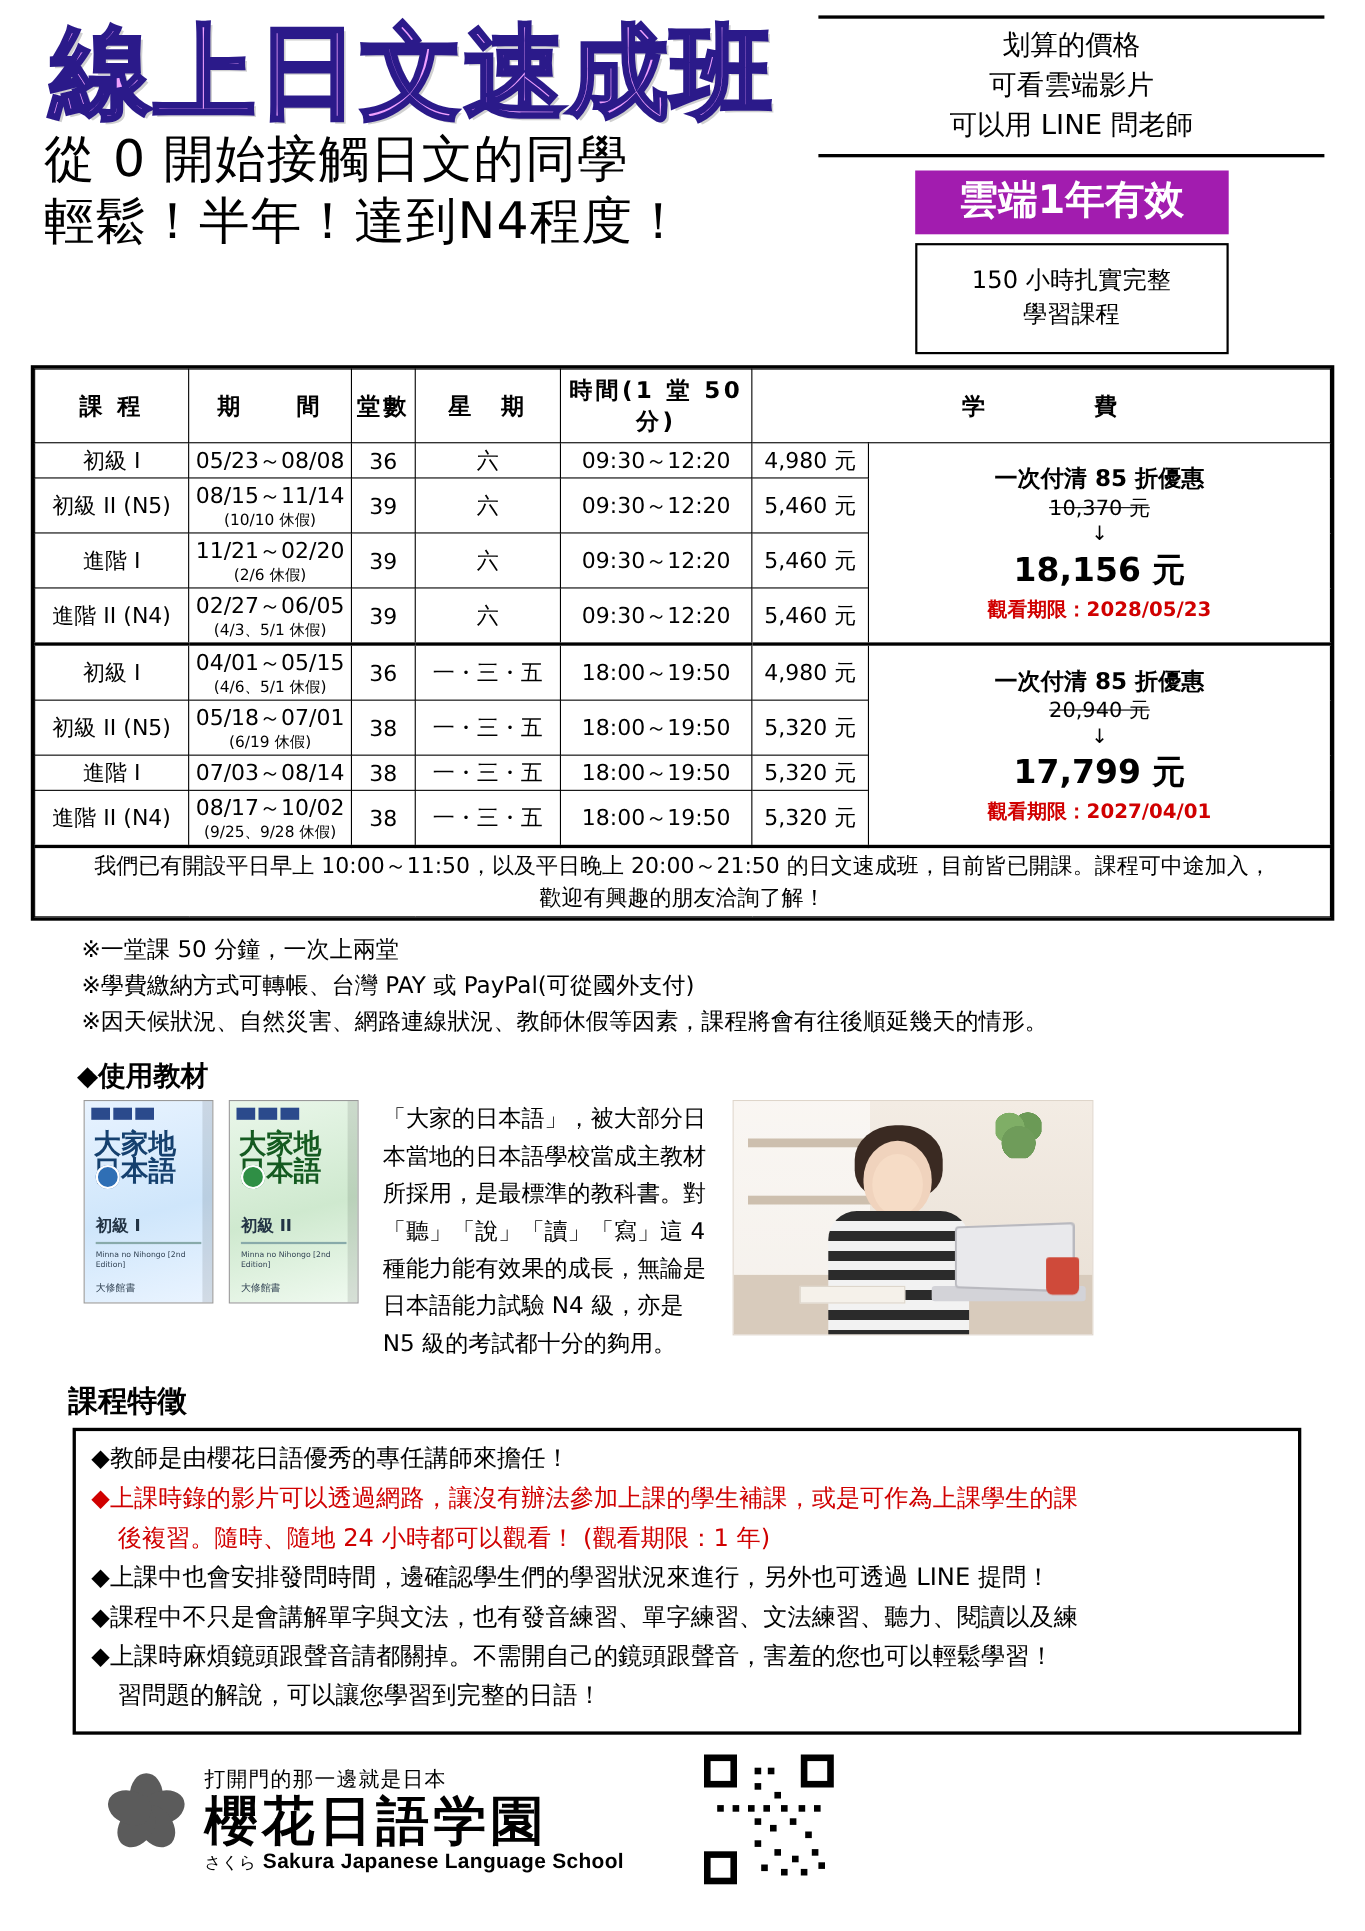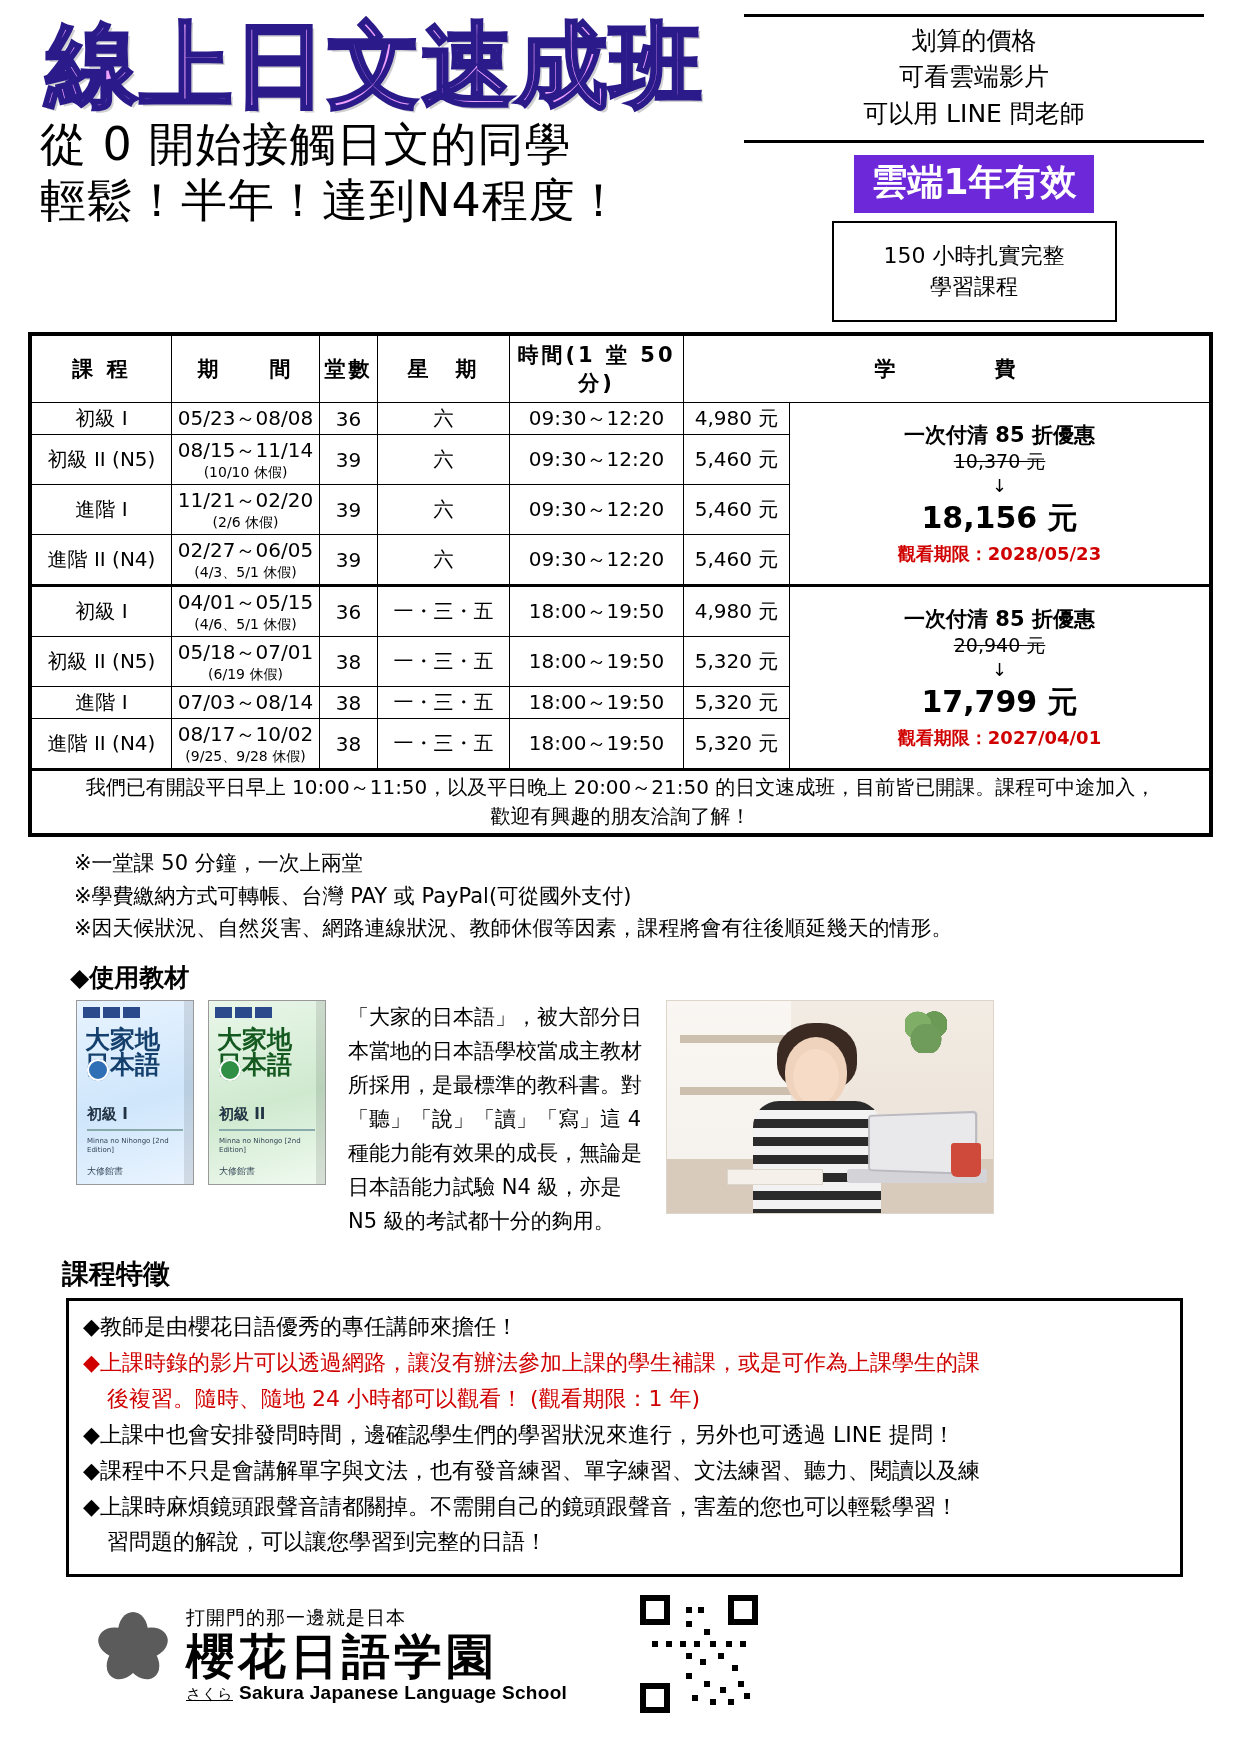--- a/index.html
+++ b/index.html
@@ -41,25 +41,25 @@
     border-top: 3px solid #000;
     border-bottom: 3px solid #000;
     padding: 6px 0 8px 0;
     text-align: center;
     font-size: 25px;
     line-height: 1.45;
     font-family: "DejaVu Sans", sans-serif;
   }
   .badge-black {
     margin: 12px auto 8px auto;
-    background: #6d28d9; color: #fff;
+    background: #a21caf; color: #fff;
     font-size: 36px; font-weight: bold;
     text-align: center;
     padding: 3px 10px 6px 10px;
-    width: 240px;
+    width: 285px;
     font-family: "DejaVu Sans", sans-serif;
   }
   .badge-box {
     border: 2px solid #000;
     width: 285px; margin: 0 auto;
     text-align:center;
     font-size: 22px;
     line-height: 1.4;
     padding: 18px 4px;
     font-family: "DejaVu Sans", sans-serif;
@@ -171,21 +171,21 @@
   .sakura i { position:absolute; left:34px; top:6px; width:30px; height:40px; background:#5b5b5b;
       border-radius:50% 50% 42% 42%; transform-origin: 50% 90%; }
   .sakura i:nth-child(2){ transform: rotate(72deg); }
   .sakura i:nth-child(3){ transform: rotate(144deg); }
   .sakura i:nth-child(4){ transform: rotate(216deg); }
   .sakura i:nth-child(5){ transform: rotate(288deg); }
   .logo-text { margin-left: 6px; }
   .logo-tag { font-size: 19px; letter-spacing: 1px; font-family:"DejaVu Sans", sans-serif; }
   .logo-cn { font-size: 48px; font-weight: bold; letter-spacing: 4px; line-height:1.05; font-family:"DejaVu Sans", sans-serif; }
   .logo-en { font-size: 19px; font-weight: bold; letter-spacing: .3px; font-family:"Liberation Sans", sans-serif; }
-  .logo-en small { font-weight: normal; font-size: 15px; margin-right: 6px; text-decoration: underline; }
+  .logo-en small { font-weight: normal; font-size: 15px; margin-right: 6px; }
   .contacts { font-size: 23px; line-height: 1.75; margin-left: 10px; font-family:"DejaVu Sans", sans-serif; white-space: nowrap;}
   .contacts span.lbl { letter-spacing: 1px; }
   .qr { width: 118px; height: 118px; margin-left: 36px; position: relative; background:#fff; }
   .qr .m { position:absolute; width:30px;height:30px;border:6px solid #000; }
   .qr .m.tl { left:0; top:0; } .qr .m.tr { right:0; top:0; } .qr .m.bl { left:0; bottom:0; }
   .qr .d { position:absolute; width:6px; height:6px; background:#000; }
 </style>
 </head>
 <body>
 

